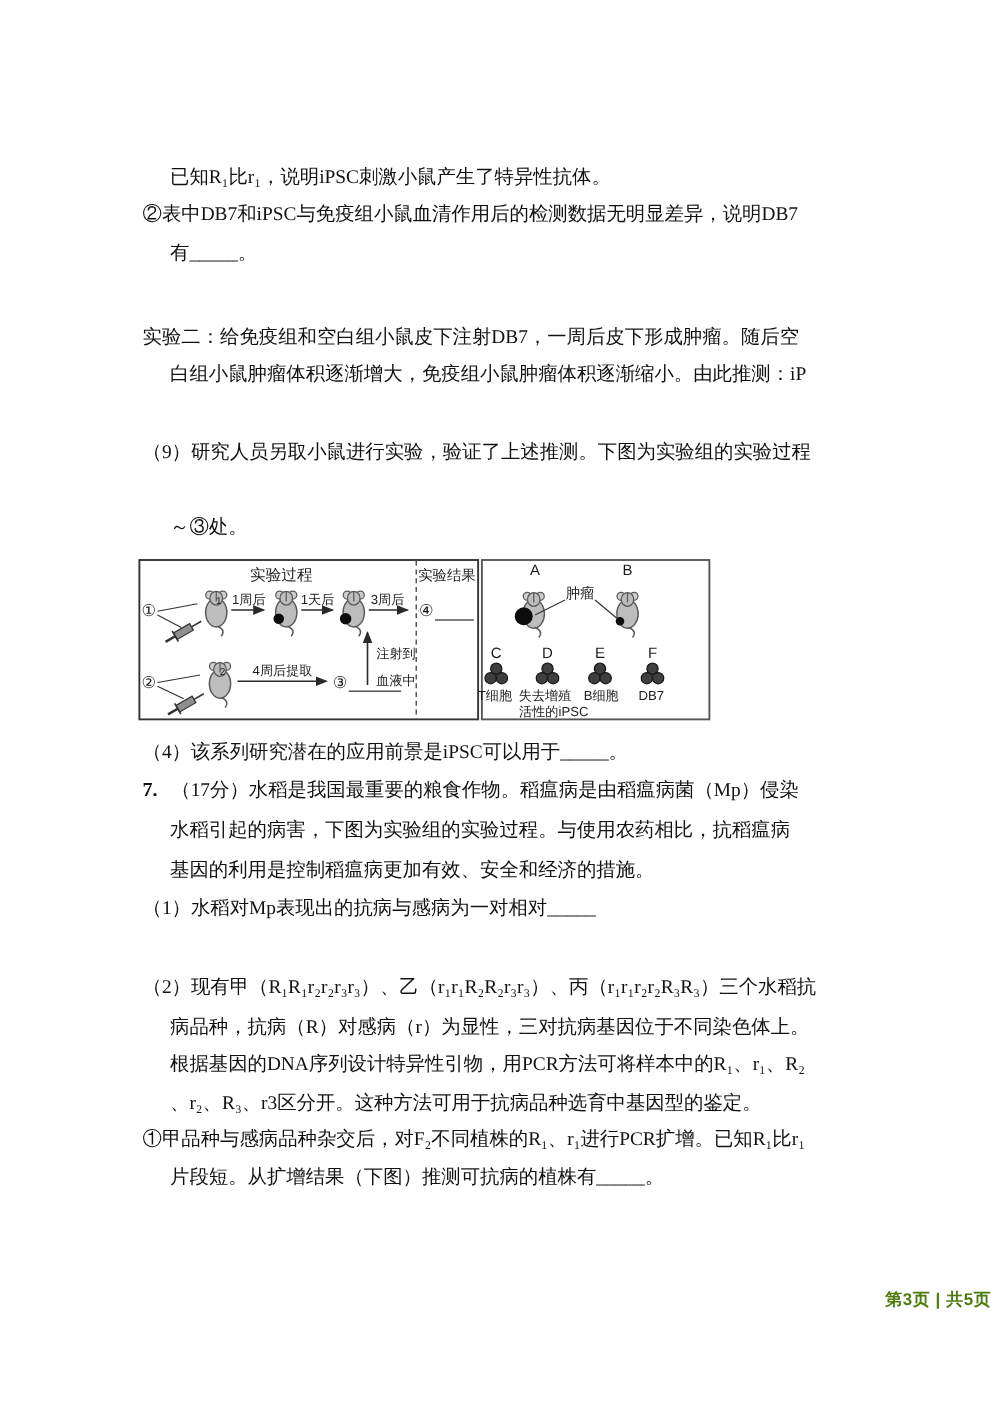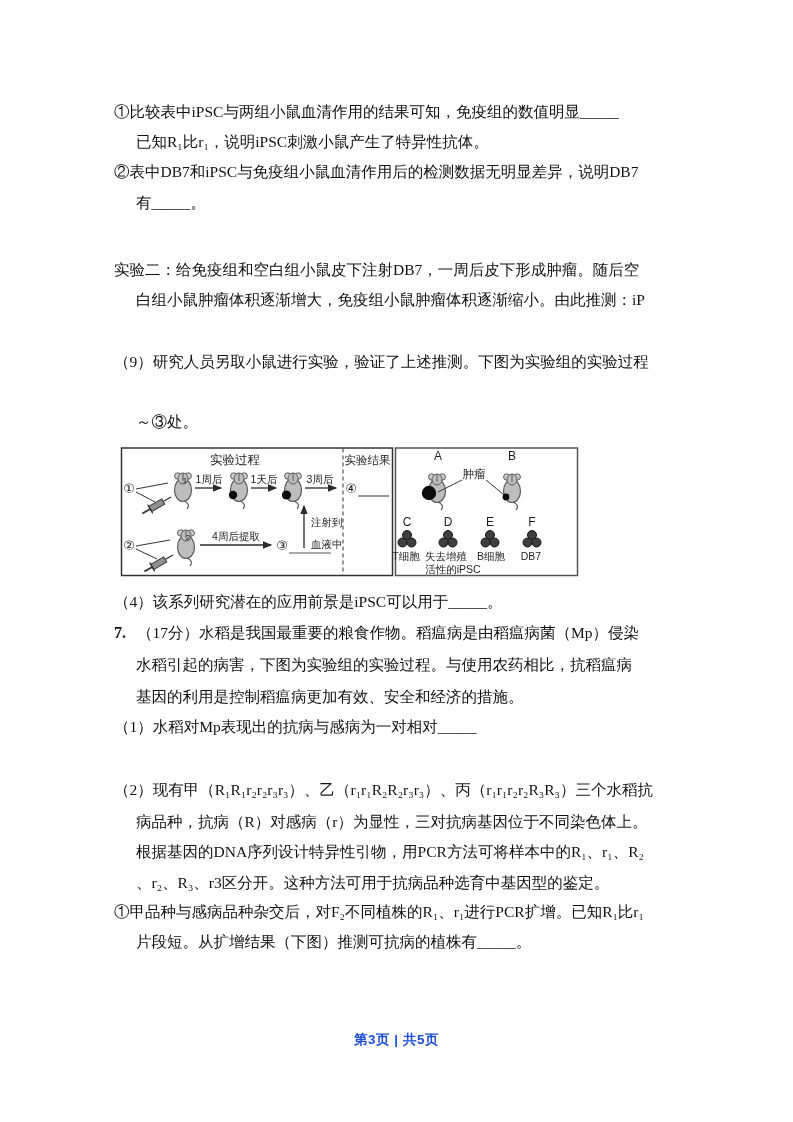--- a/index.html
+++ b/index.html
@@ -16,45 +16,44 @@
     white-space:nowrap;
     font-size:15.5px;
     line-height:30px;
     height:30px;
   }
   .ind0{left:114px;}
   .ind1{left:136px;}
   .qnum{font-weight:bold;margin-right:11px;font-size:16px;}
   .diagram{
     position:absolute;
-    left:115px;top:447px;
+    left:105px;top:447px;
     width:465px;height:131px;text-align:right;
   }
   .diagram svg{display:block;}
   .diagram text{
     font-family:"Liberation Sans","DejaVu Sans",sans-serif;
     fill:#1c1c1c;
   }
   .footer{
     position:absolute;
     top:1031px;left:0;width:793px;
-    text-align:center;
+    text-align:right;
     font-family:"Liberation Sans","DejaVu Sans",sans-serif;
     font-size:13.5px;
     font-weight:700;
-    color:#1d4ed8;
+    color:#4d7c0f;
     letter-spacing:0.5px;
   }
 </style>
 </head>
 <body>
 
 <div class="page">
 
-  <div class="ln ind0" style="top:97px">①比较表中iPSC与两组小鼠血清作用的结果可知，免疫组的数值明显_____</div>
   <div class="ln ind1" style="top:127px">已知R₁比r₁，说明iPSC刺激小鼠产生了特异性抗体。</div>
   <div class="ln ind0" style="top:157px">②表中DB7和iPSC与免疫组小鼠血清作用后的检测数据无明显差异，说明DB7</div>
   <div class="ln ind1" style="top:188px">有_____。</div>
   <div class="ln ind0" style="top:255px">实验二：给免疫组和空白组小鼠皮下注射DB7，一周后皮下形成肿瘤。随后空</div>
   <div class="ln ind1" style="top:285px">白组小鼠肿瘤体积逐渐增大，免疫组小鼠肿瘤体积逐渐缩小。由此推测：iP</div>
   <div class="ln ind0" style="top:347px">（9）研究人员另取小鼠进行实验，验证了上述推测。下图为实验组的实验过程</div>
   <div class="ln ind1" style="top:407px">～③处。</div>
 
   <div class="diagram">
     <svg width="465" height="131" viewBox="0 0 465 131">

